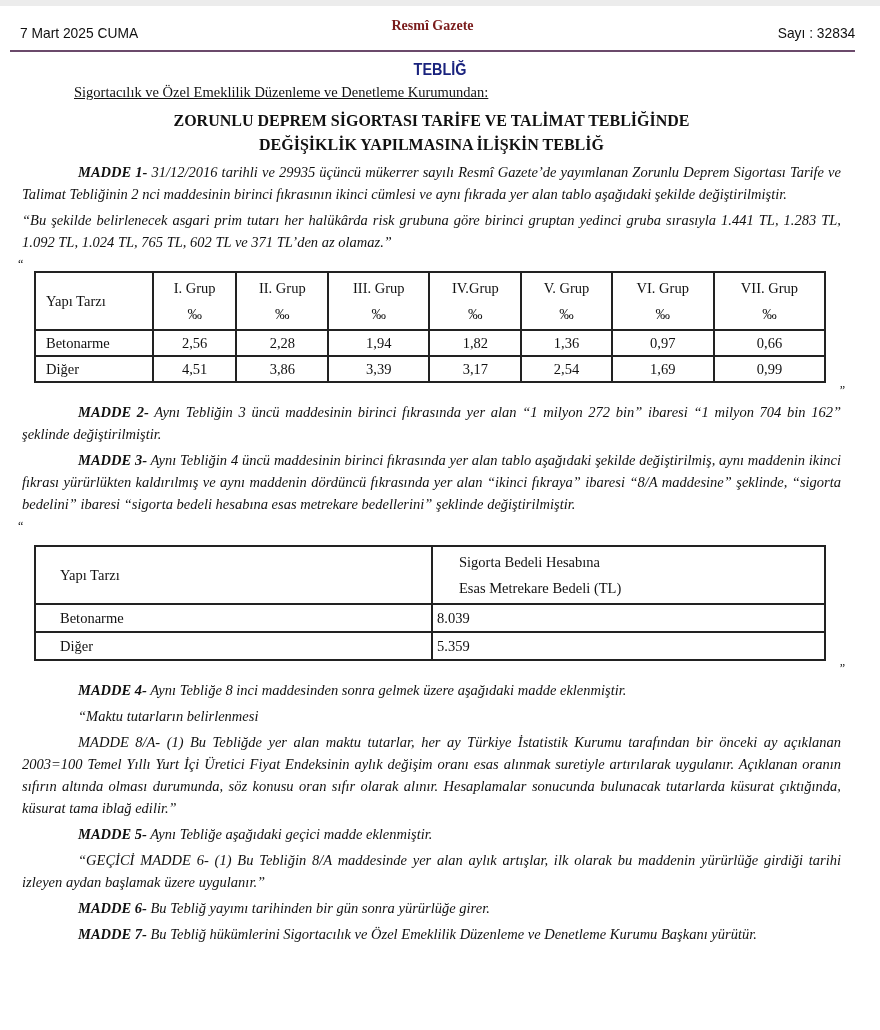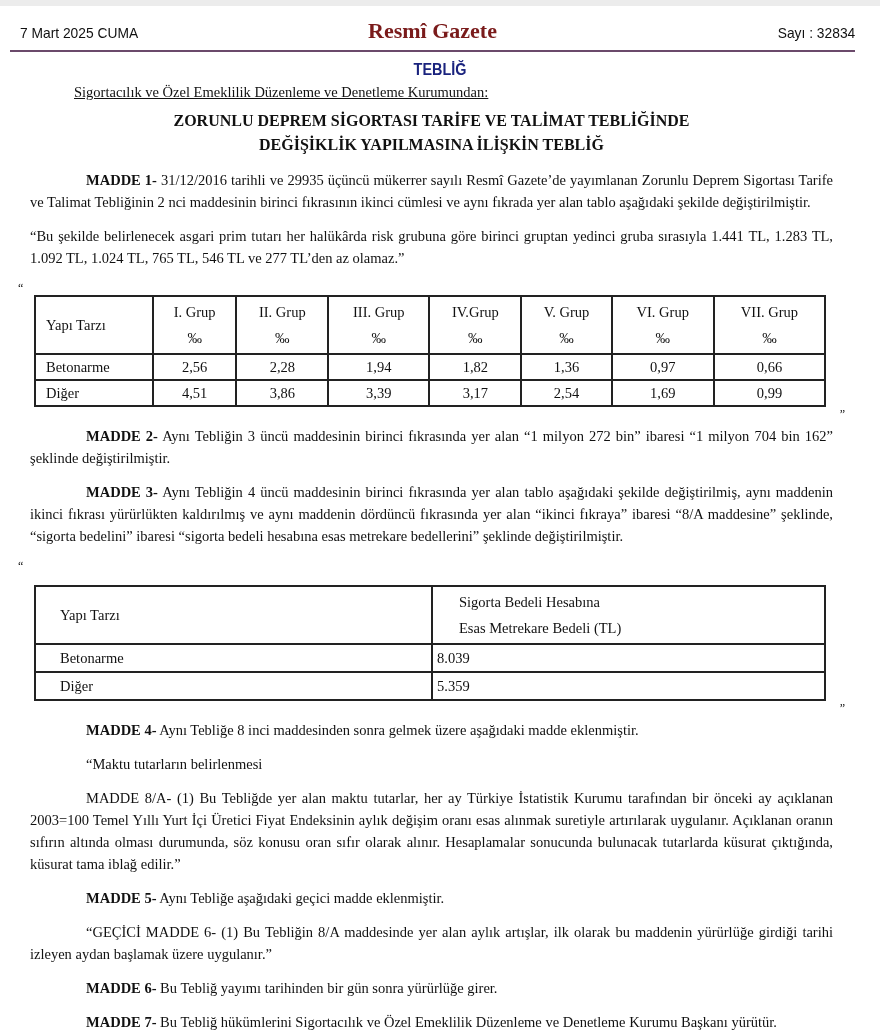--- a/index.html
+++ b/index.html
@@ -1,27 +1,27 @@
 <!DOCTYPE html>
 <html><head>
 <meta charset="utf-8">
 <style>
   html, body { margin: 0; padding: 0; background: #ffffff; }
   body { width: 880px; height: 1030px; overflow: hidden; position: relative; color: #111; }
   .topline { position: absolute; left: 0; top: 0; width: 880px; height: 6px; background: #ececec; }
   .header { position: absolute; left: 10px; top: 20px; width: 845px; height: 28px; }
   .hdr-date { position: absolute; left: 10px; top: 4px; font-family: "Liberation Sans", sans-serif; font-size: 15px; color: #111; transform: scaleX(0.92); transform-origin: left; }
-  .hdr-title { position: absolute; left: 0; width: 845px; text-align: center; top: -2px; font-family: "Liberation Serif", serif; font-size: 22px; font-weight: bold; color: #7a1b1b; }
+  .hdr-title { position: absolute; left: 0; width: 845px; text-align: center; top: -2px; font-family: "Liberation Serif", serif; font-size: 14px; font-weight: bold; color: #7a1b1b; }
   .hdr-issue { position: absolute; right: 0; top: 4px; font-family: "Liberation Sans", sans-serif; font-size: 15px; color: #111; transform: scaleX(0.92); transform-origin: right; }
   .hdr-rule { position: absolute; left: 10px; top: 50px; width: 845px; height: 2px; background: #6b4a6b; }
   .section { position: absolute; left: 0; top: 61px; width: 880px; text-align: center; font-family: "Liberation Sans", sans-serif; font-size: 16px; font-weight: bold; color: #1a237e; transform: scaleX(0.9); }
   .doc { position: absolute; left: 18px; top: 81px; width: 827px; font-family: "Liberation Serif", serif; font-size: 14.5px; line-height: 22px; color: #111; }
   .inst { margin: 0 0 6px 56px; text-decoration: underline; font-size: 14.5px; }
   .title { text-align: center; font-weight: bold; font-size: 16px; line-height: 24px; margin: 0 0 0 0; }
-  p { margin: 12px; text-align: justify; }
+  p { margin: 4px; text-align: justify; font-style: italic; }
   .ind { text-indent: 56px; }
   .b { font-weight: bold; }
   .q { height: 14px; line-height: 14px; font-size: 12px; }
   .qr { text-align: right; height: 14px; line-height: 14px; font-size: 12px; }
   table { border-collapse: collapse; font-family: "Liberation Serif", serif; font-size: 14.5px; border-radius: 10px; }
   td, th { border: 2px solid #222; font-weight: normal; }
   .t1 { margin-left: 16px; width: 792px; }
   .t1 th { height: 54px; text-align: center; line-height: 26px; }
   .t1 th.first { text-align: left; padding-left: 10px; width: 105px; }
   .t1 td { height: 22px; text-align: center; }
@@ -48,21 +48,21 @@
 <div class="section">TEBLİĞ</div>
 
 <div class="doc">
   <div class="inst">Sigortacılık ve Özel Emeklilik Düzenleme ve Denetleme Kurumundan:</div>
   <div class="title">
     <div>ZORUNLU DEPREM SİGORTASI TARİFE VE TALİMAT TEBLİĞİNDE</div>
     <div>DEĞİŞİKLİK YAPILMASINA İLİŞKİN TEBLİĞ</div>
   </div>
 
   <p class="ind"><span class="b">MADDE 1-</span><span> 31/12/2016 tarihli ve 29935 üçüncü mükerrer sayılı Resmî Gazete’de yayımlanan Zorunlu Deprem Sigortası Tarife ve Talimat Tebliğinin 2 nci maddesinin birinci fıkrasının ikinci cümlesi ve aynı fıkrada yer alan tablo aşağıdaki şekilde değiştirilmiştir.</span></p>
-  <p>“Bu şekilde belirlenecek asgari prim tutarı her halükârda risk grubuna göre birinci gruptan yedinci gruba sırasıyla 1.441 TL, 1.283 TL, 1.092 TL, 1.024 TL, 765 TL, 546 TL ve 277 TL’den az olamaz.”</p>
+  <p>“Bu şekilde belirlenecek asgari prim tutarı her halükârda risk grubuna göre birinci gruptan yedinci gruba sırasıyla 1.441 TL, 1.283 TL, 1.092 TL, 1.024 TL, 765 TL, 602 TL ve 371 TL’den az olamaz.”</p>
   <div class="q">“</div>
 
   <table class="t1">
     <tbody>
         <tr>
       <th class="first">Yapı Tarzı</th>
       <th>
             <div>I. Grup</div>
             <div>‰</div>
           </th>

